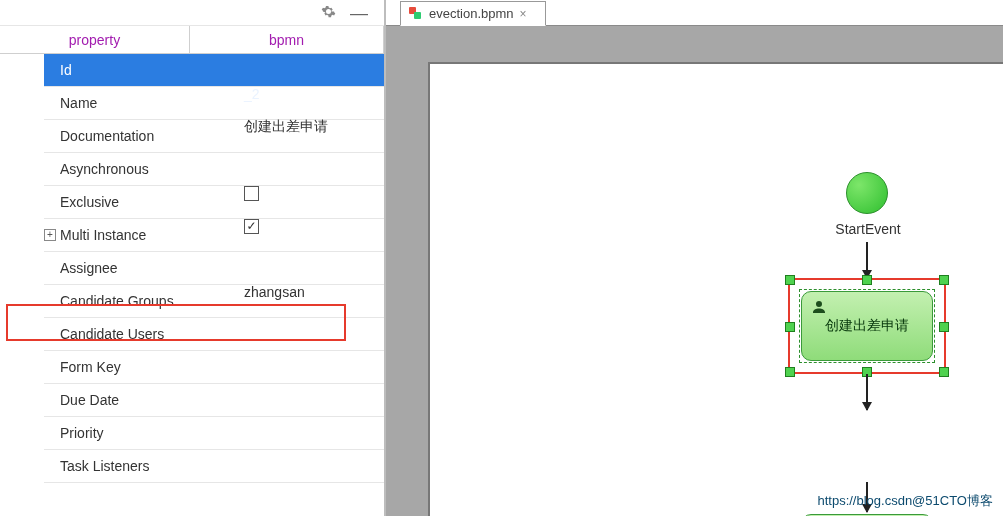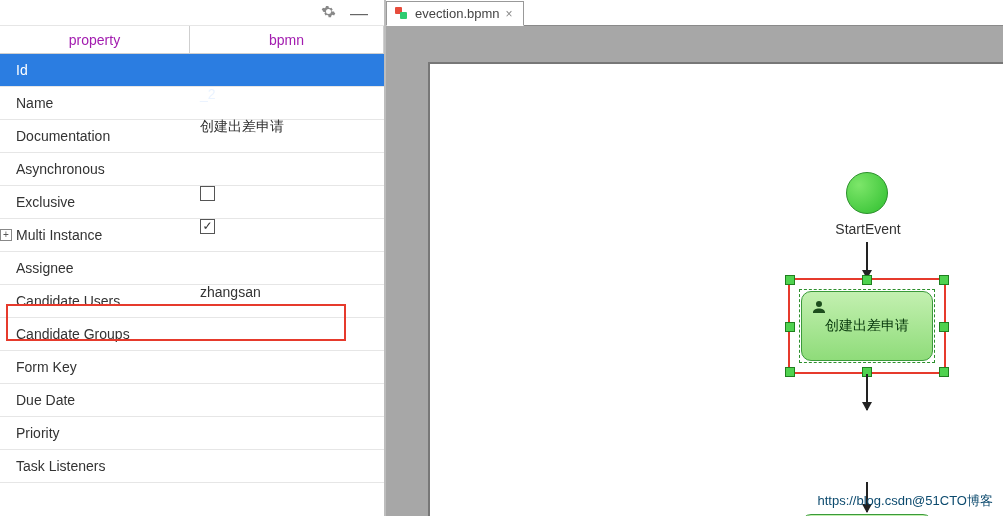--- a/index.html
+++ b/index.html
@@ -46,21 +46,21 @@
   }
   .table-head .col {
     display: flex;
     align-items: center;
     justify-content: center;
     border-right: 1px solid #cfcfcf;
   }
   .col-prop { width: 190px; flex: 0 0 190px; }
   .col-val  { flex: 1; }
 
-  .rows { flex: 1; overflow: hidden; }
+  .rows { flex: 1; overflow: hidden; padding-left: 44px; }
   .row {
     display: flex;
     height: 33px;
     border-bottom: 1px solid #e6e6e6;
     align-items: center;
   }
   .row.selected { background: #2b7de1; color: #fff; }
   .row.selected .cell-val { color: #eaf3ff; }
   .cell-prop {
     width: 190px;
@@ -112,27 +112,28 @@
   }
   .tabbar {
     height: 26px;
     background: #fff;
     border-bottom: 1px solid #8a8a8a;
     display: flex;
     align-items: flex-end;
   }
   .tab {
     height: 25px;
-    padding: 0 10px 0 8px;
+    padding: 0 18px 0 8px;
     display: flex;
     align-items: center;
     gap: 6px;
     border: 1px solid #999;
     border-bottom: 1px solid #fff;
     background: #fff;
+    margin-left: 14px;
     position: relative;
     top: 1px;
     font-size: 13px;
     color: #444;
   }
   .tab-icon { width: 14px; height: 14px; position: relative; }
   .tab-icon .sq { position: absolute; width: 7px; height: 7px; border-radius: 1px; }
   .tab-icon .sq.a { background: #e74c3c; left: 0; top: 0; }
   .tab-icon .sq.b { background: #2ecc71; left: 5px; top: 5px; }
   .close { color: #888; font-size: 12px; }
@@ -300,29 +301,29 @@
       <div class="row">
         <div class="cell-prop">
           <span>Assignee</span>
         </div>
         <div class="cell-val">
           <span>zhangsan</span>
         </div>
       </div>
       <div class="row">
         <div class="cell-prop">
+          <span>Candidate Groups</span>
+        </div>
+        <div class="cell-val">
+          <span></span>
+        </div>
+      </div>
+      <div class="row">
+        <div class="cell-prop">
           <span>Candidate Users</span>
-        </div>
-        <div class="cell-val">
-          <span></span>
-        </div>
-      </div>
-      <div class="row">
-        <div class="cell-prop">
-          <span>Candidate Groups</span>
         </div>
         <div class="cell-val">
           <span></span>
         </div>
       </div>
       <div class="row">
         <div class="cell-prop">
           <span>Form Key</span>
         </div>
         <div class="cell-val">

